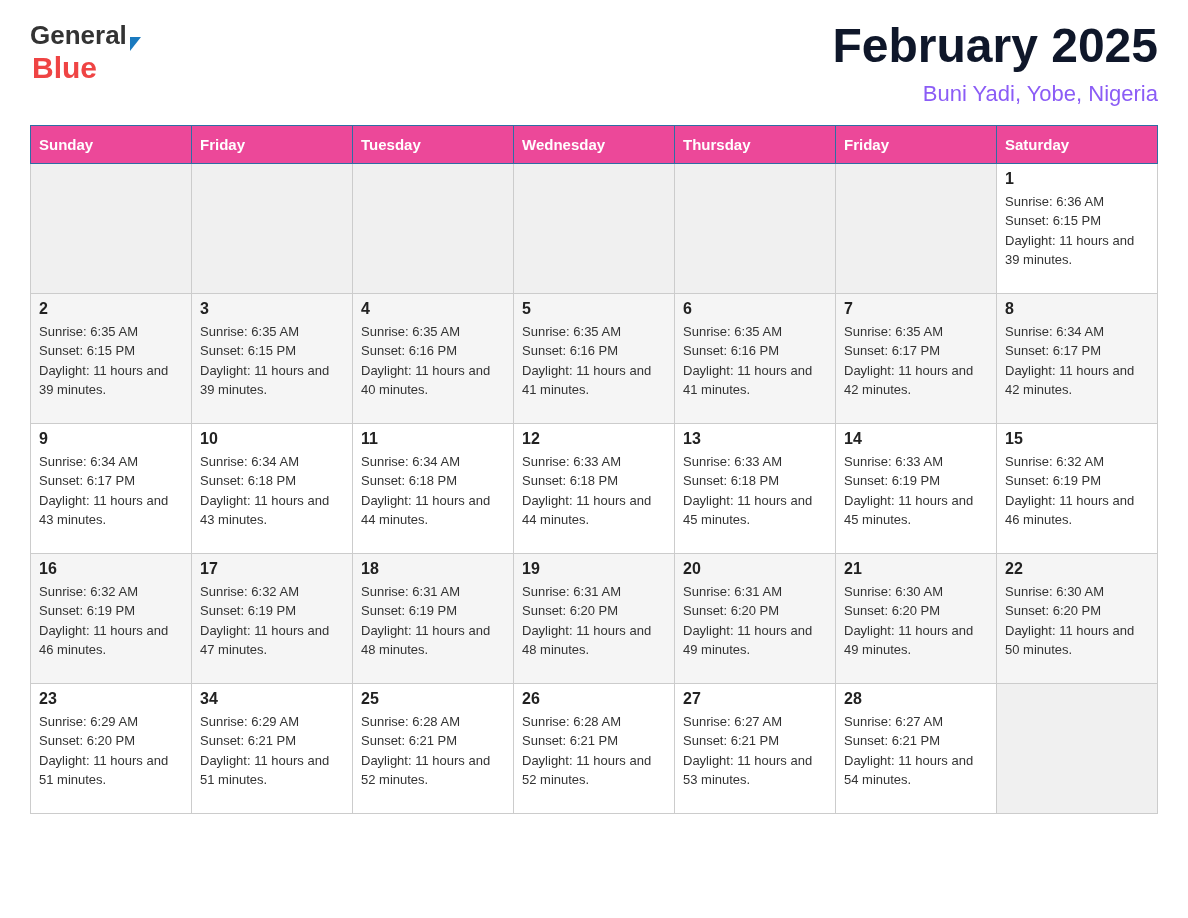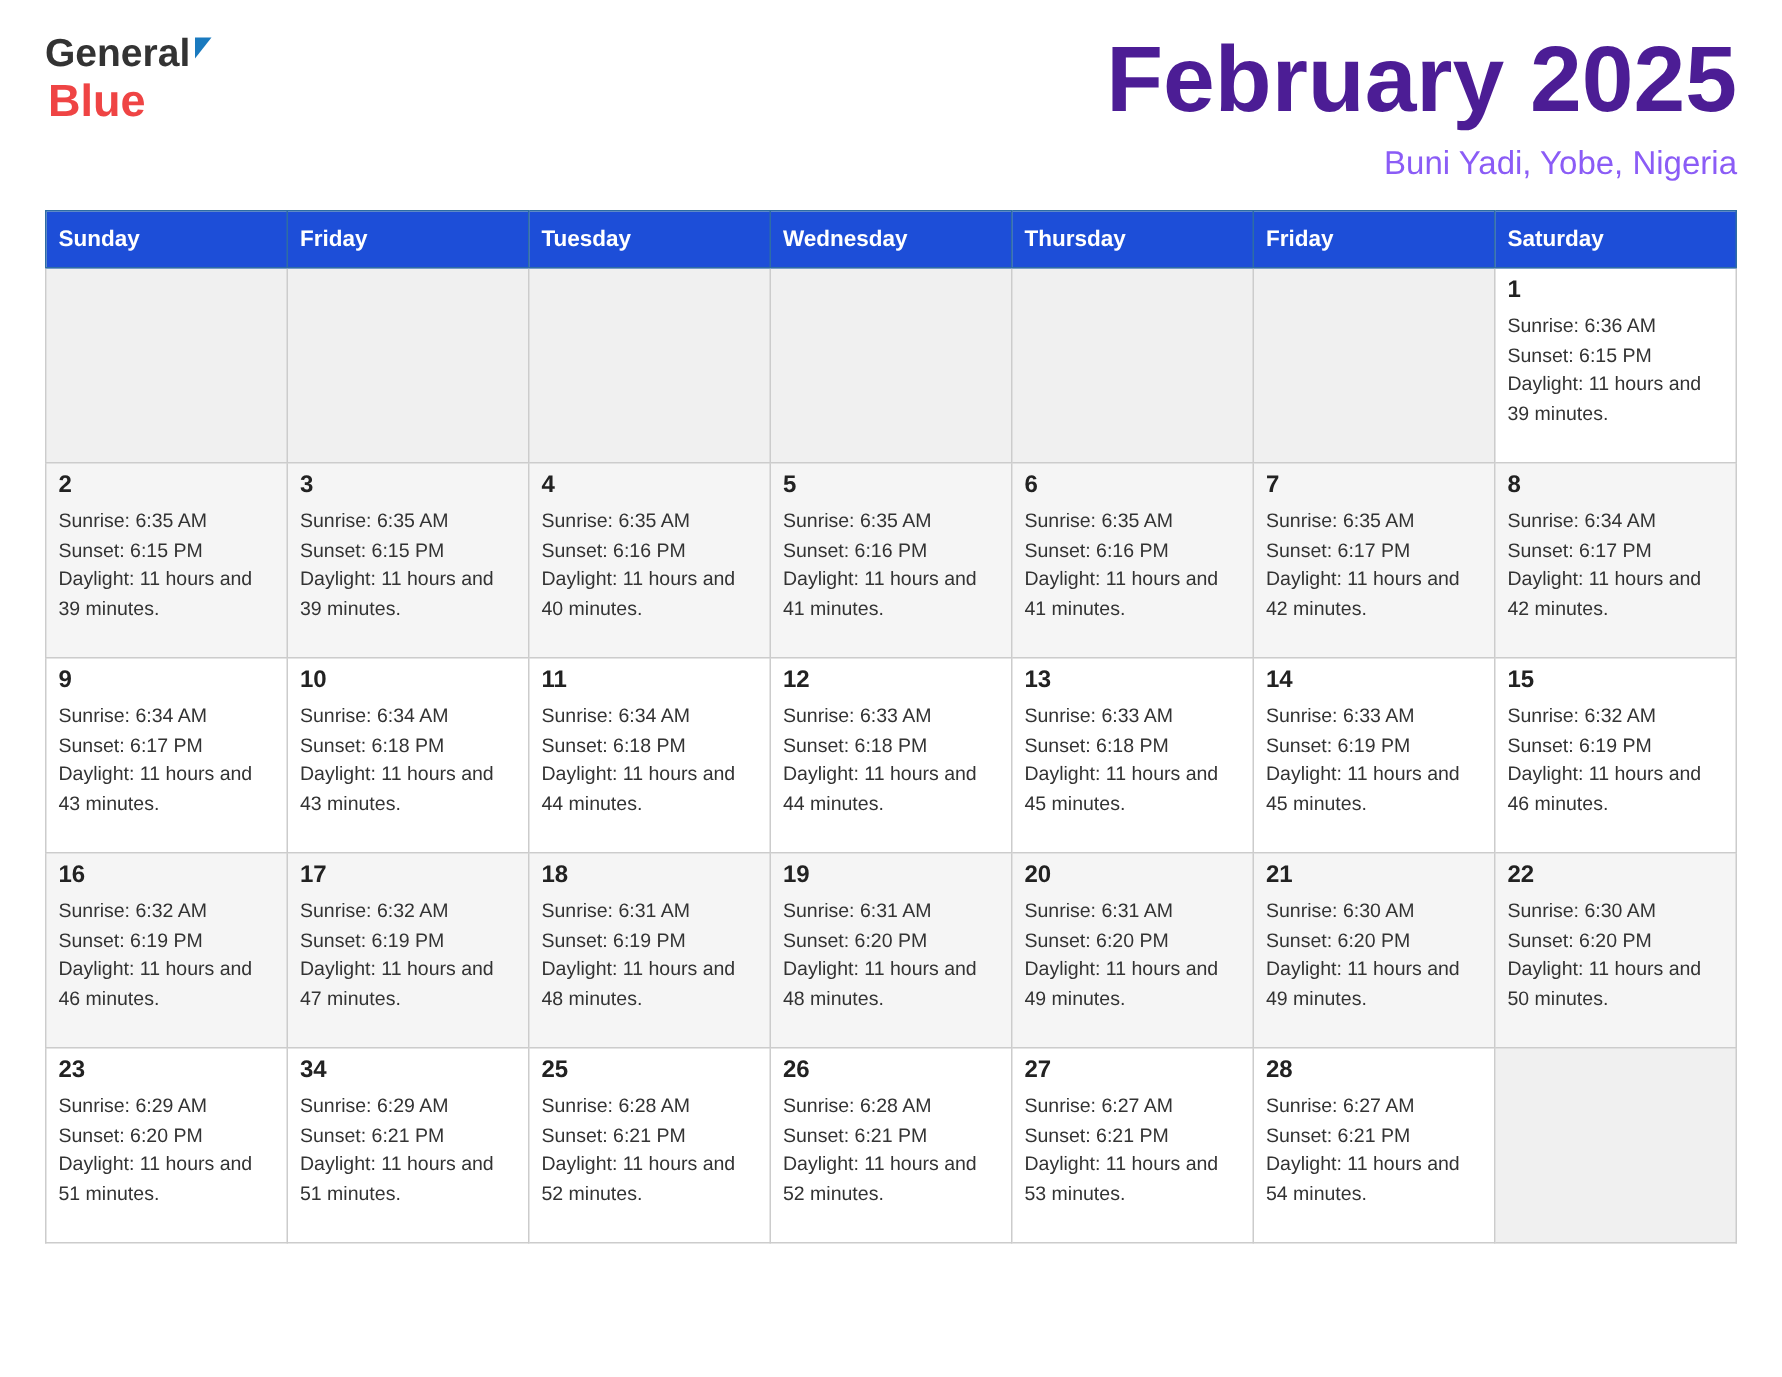--- a/index.html
+++ b/index.html
@@ -20,50 +20,50 @@
       font-size: 26px;
       font-weight: bold;
       color: #333;
     }
     .logo-wrapper {
       display: flex;
       flex-direction: column;
     }
     .logo-top-row {
       display: flex;
-      align-items: center;
+      align-items: flex-end;
     }
     .logo-bottom {
       font-size: 30px;
       font-weight: bold;
       color: #ef4444;
       margin-left: 2px;
     }
     .title-block {
       text-align: right;
     }
     .title-block h1 {
-      font-size: 62px;
-      font-weight: bold;
-      color: #4c1d95;
+      font-size: 48px;
+      font-weight: bold;
+      color: #0f172a;
       line-height: 1.1;
     }
     .title-block h2 {
       font-size: 22px;
       font-weight: normal;
       color: #8b5cf6;
       margin-top: 8px;
     }
     .calendar {
       width: 100%;
       border-collapse: collapse;
       border: 1px solid #aaa;
     }
     .calendar th {
-      background-color: #1d4ed8;
+      background-color: #ec4899;
       color: #fff;
       font-size: 15px;
       font-weight: bold;
       padding: 10px 8px;
       text-align: left;
       border: 1px solid #2e6da4;
     }
     .calendar td {
       vertical-align: top;
       border: 1px solid #ccc;

